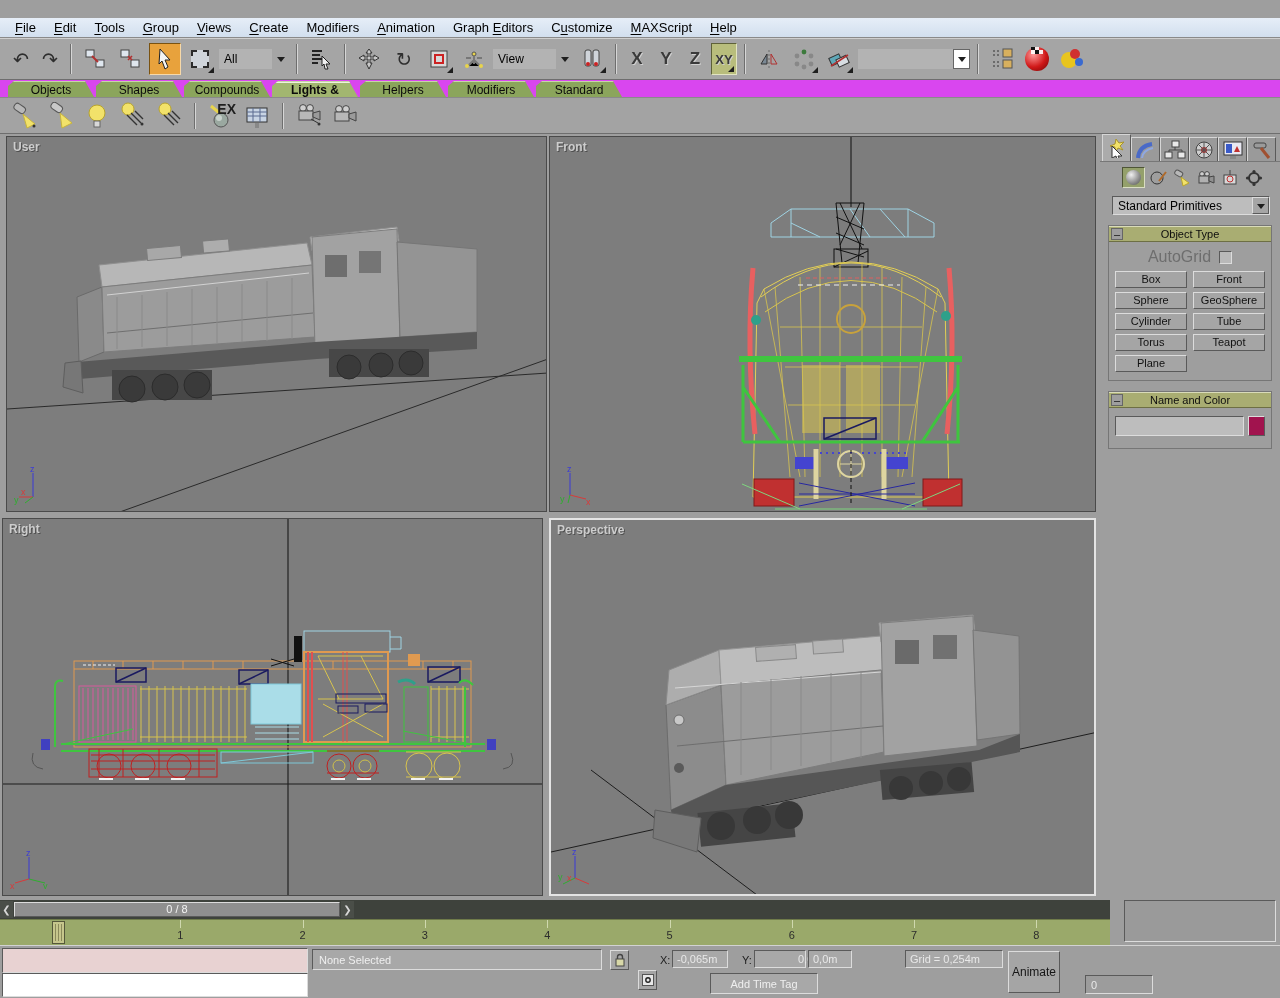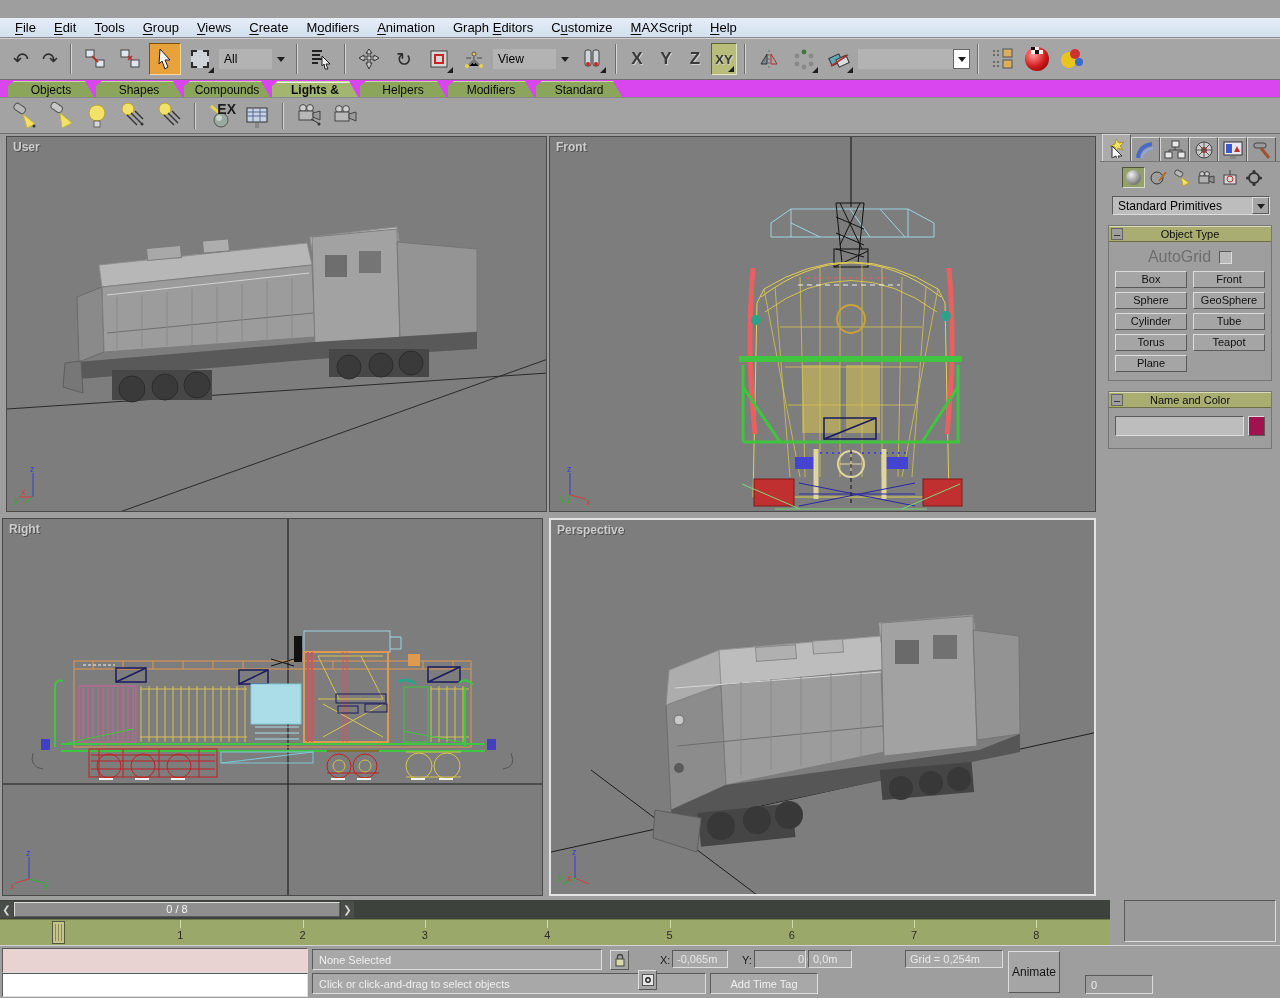--- a/index.html
+++ b/index.html
@@ -747,23 +747,20 @@
       <span class="tick-num" style="left: 1036.4px;">8</span>
     </div>
 
   <div id="statusbar">
     <div id="listener-pink" class="sb sunken"></div>
     <div id="listener-white" class="sb sunken"></div>
 
     <div id="sel-field" class="sb status-field sunken">
       <span>None Selected</span>
     </div>
-    <div id="prompt-field" class="sb status-field sunken">
-      <span>Click or click-and-drag to select objects</span>
-    </div>
     <div id="timetag-field" class="sb status-field sunken">
       <span>Add Time Tag</span>
     </div>
 
     <div class="sb mini-btn raised" style="left:610px;top:4px;">
       <svg width="12" height="14" viewBox="0 0 12 14">
           <rect x="2" y="6" width="8" height="7" fill="#d8d8a8" stroke="#444"></rect>
           <path d="M3.5 6 V4 a2.5 2.5 0 0 1 5 0 V6" fill="none" stroke="#444" stroke-width="1.4"></path>
         </svg>
     </div>

